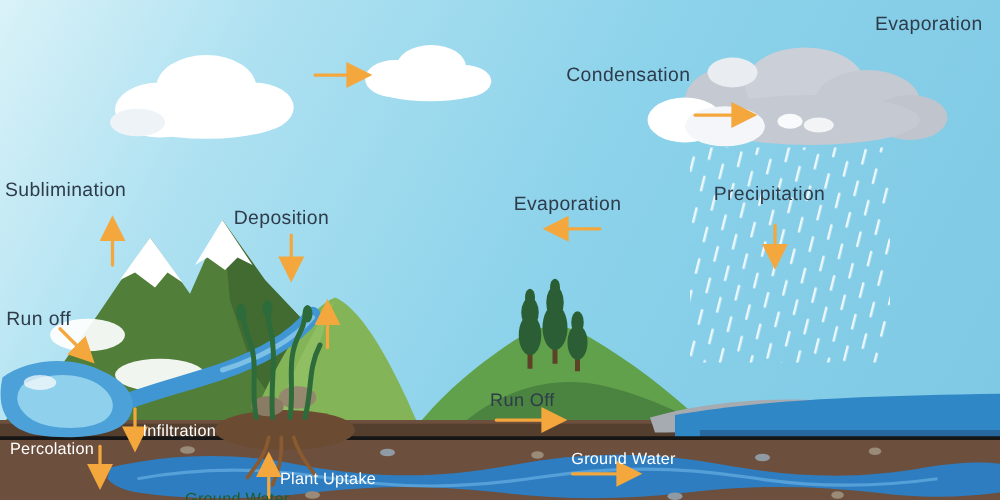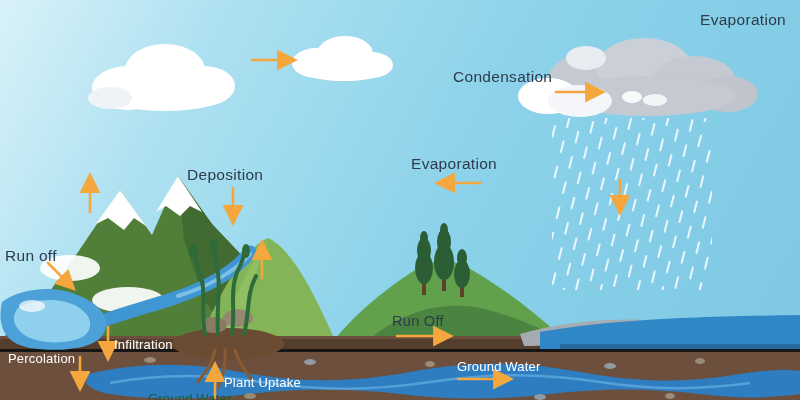--- a/index.html
+++ b/index.html
@@ -171,23 +171,25 @@
       <line class="arrow" x1="262" y1="278" x2="262" y2="243" marker-end="url(#ah)"></line>
       <line class="arrow" x1="397" y1="336" x2="450" y2="336" marker-end="url(#ah)"></line>
       <line class="arrow" x1="108" y1="327" x2="108" y2="358" marker-end="url(#ah)"></line>
       <line class="arrow" x1="80" y1="357" x2="80" y2="388" marker-end="url(#ah)"></line>
       <line class="arrow" x1="215" y1="398" x2="215" y2="365" marker-end="url(#ah)"></line>
       <line class="arrow" x1="458" y1="379" x2="510" y2="379" marker-end="url(#ah)"></line>
     </g>
   </svg>
 
   <div class="lbl" style="left:700px;top:11px">Evaporation</div>
-  <div class="lbl" style="left:453px;top:68px">Condensation</div>
+  <div class="lbl" style="left:453px;top:52px">Condensation</div>
+  <div class="lbl" style="left:4px;top:144px">Sublimination</div>
   <div class="lbl" style="left:187px;top:166px">Deposition</div>
   <div class="lbl" style="left:411px;top:155px">Evaporation</div>
+  <div class="lbl" style="left:571px;top:147px">Precipitation</div>
   <div class="lbl" style="left:5px;top:247px">Run off</div>
   <div class="lbl" style="left:392px;top:314px;font-size:14.5px">Run Off</div>
   <div class="lbl sm light" style="left:114px;top:338px">Infiltration</div>
   <div class="lbl sm light" style="left:8px;top:352px">Percolation</div>
   <div class="lbl sm light" style="left:224px;top:376px">Plant Uptake</div>
   <div class="lbl sm light" style="left:457px;top:360px">Ground Water</div>
   <div class="lbl sm green" style="left:148px;top:392px">Ground Water</div>
 
 </div>
 

